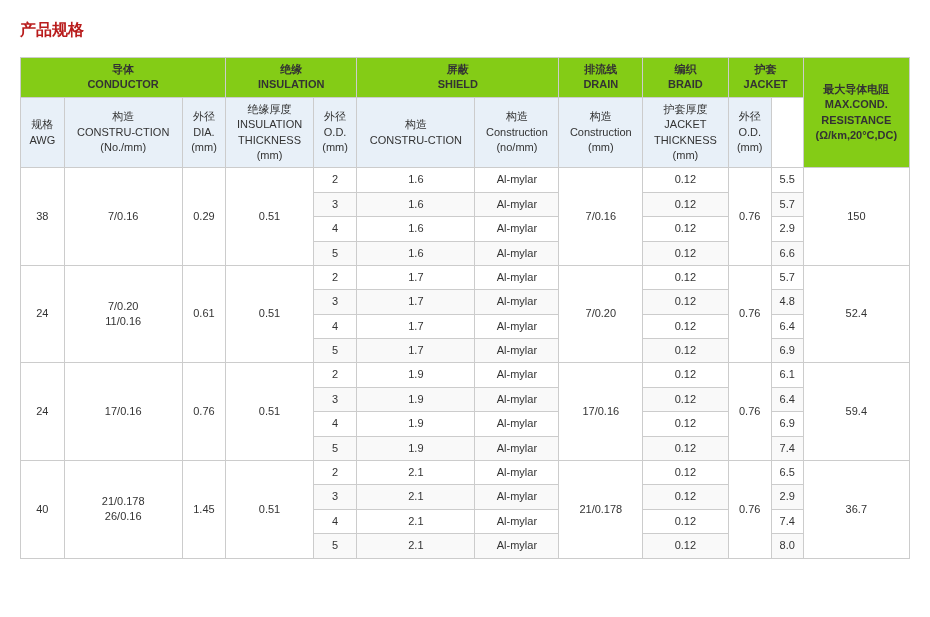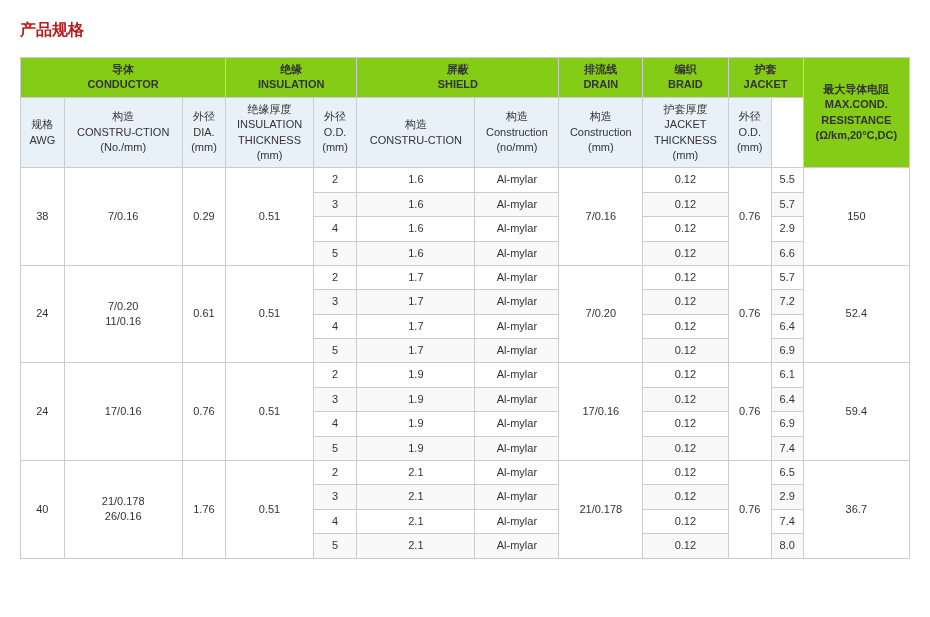--- a/index.html
+++ b/index.html
@@ -118,21 +118,21 @@
         <td>0.12</td>
         <td rowspan="4">0.76</td>
         <td>5.7</td>
         <td rowspan="4">52.4</td>
       </tr>
       <tr>
         <td>3</td>
         <td>1.7</td>
         <td>Al-mylar</td>
         <td>0.12</td>
-        <td>7.2</td>
+        <td>4.8</td>
       </tr>
       <tr>
         <td>4</td>
         <td>1.7</td>
         <td>Al-mylar</td>
         <td>0.12</td>
         <td>6.4</td>
       </tr>
       <tr>
         <td>5</td>
@@ -173,21 +173,21 @@
         <td>5</td>
         <td>1.9</td>
         <td>Al-mylar</td>
         <td>0.12</td>
         <td>7.4</td>
       </tr>
       <tr>
         <td rowspan="4">40</td>
         <td rowspan="4" style="white-space: pre-line;">21/0.178
 26/0.16</td>
-        <td rowspan="4">1.76</td>
+        <td rowspan="4">1.45</td>
         <td rowspan="4">0.51</td>
         <td>2</td>
         <td>2.1</td>
         <td>Al-mylar</td>
         <td rowspan="4">21/0.178</td>
         <td>0.12</td>
         <td rowspan="4">0.76</td>
         <td>6.5</td>
         <td rowspan="4">36.7</td>
       </tr>

